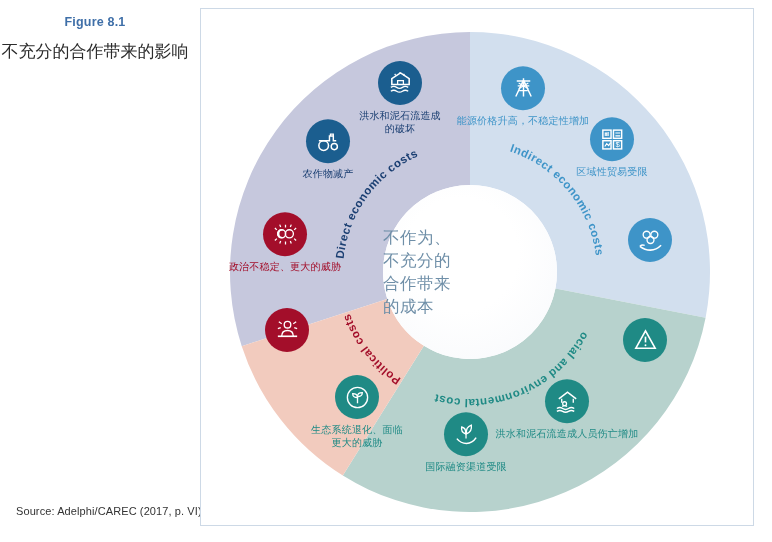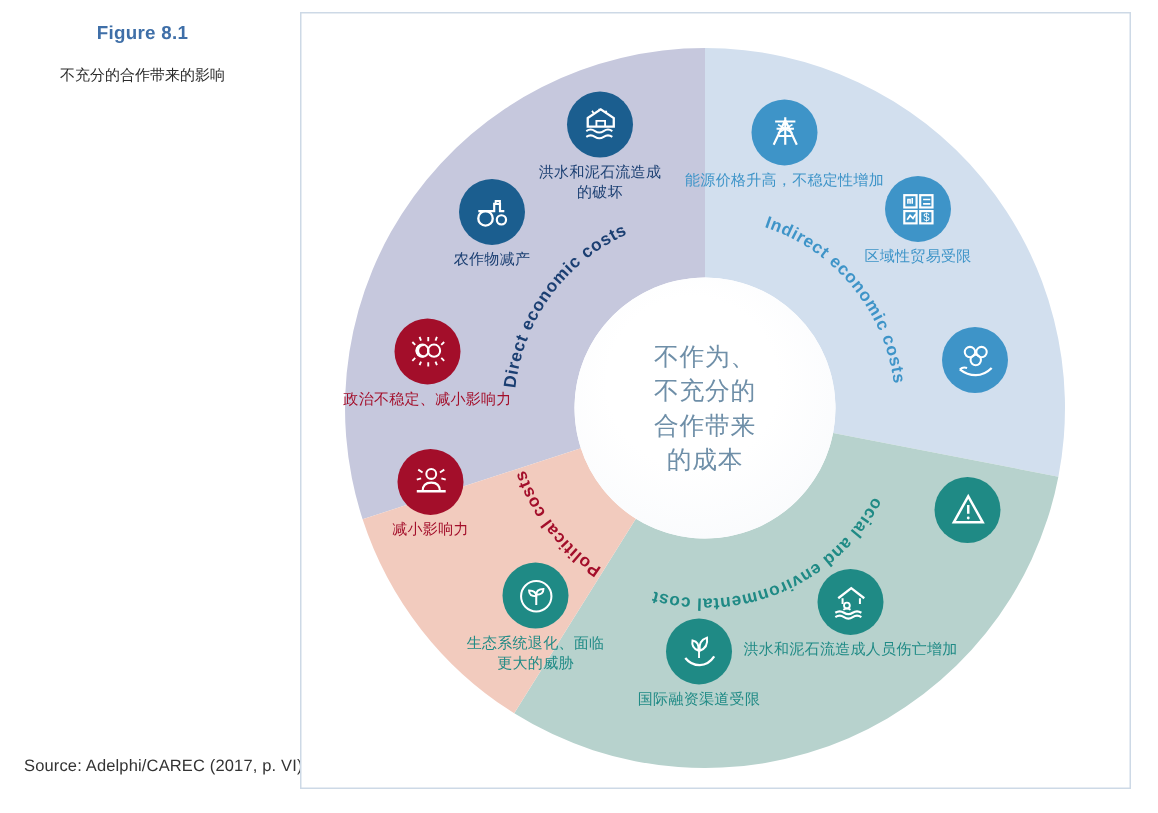--- a/index.html
+++ b/index.html
@@ -7,41 +7,41 @@
     width:772px;height:542px;position:relative;overflow:hidden;
     font-family:"Liberation Sans","DejaVu Sans",sans-serif;
     -webkit-font-smoothing:antialiased;
   }
   .caption-block{position:absolute;left:0;top:14px;width:190px;text-align:center;}
   .fig-label{
     color:#3f6fa8;font-weight:bold;font-size:12.5px;letter-spacing:.2px;
     line-height:16px;
   }
   .fig-sub{
-    color:#2b2b2b;font-size:10px;line-height:18px;margin-top:12px;
+    color:#2b2b2b;font-size:17px;line-height:18px;margin-top:12px;
     font-family:"DejaVu Sans","Liberation Sans",sans-serif;
   }
   .source{
     position:absolute;left:16px;top:505px;color:#333;font-size:11px;
     letter-spacing:.1px;
   }
   .frame{
     position:absolute;left:200px;top:8px;width:554px;height:518px;
     border:1px solid #cdd9e6;background:#fff;box-sizing:border-box;
   }
   .donut-wrap{position:absolute;left:0;top:0;width:772px;height:542px;pointer-events:none;}
   .donut-wrap svg{display:block;}
   .hub{
     position:absolute;left:383px;top:185px;width:174px;height:174px;
     border-radius:50%;
     background:radial-gradient(circle at 45% 40%, #ffffff 40%, #f6f8fb 100%);
   }
   .hub-text{
     position:absolute;left:383px;top:185px;width:174px;height:174px;
-    display:flex;flex-direction:column;align-items:center;justify-content:center;
+    display:flex;flex-direction:column;align-items:flex-start;justify-content:center;
     color:#6f8fa8;font-size:16.5px;line-height:23px;letter-spacing:.5px;
     font-family:"DejaVu Sans","Liberation Sans",sans-serif;
   }
   .hub-text span{display:block;white-space:nowrap;}
 
   .node{position:absolute;transform:translate(-50%,-50%);text-align:center;width:170px;}
   .node .badge{
     width:44px;height:44px;border-radius:50%;margin:0 auto;
     display:flex;align-items:center;justify-content:center;
   }
@@ -218,30 +218,27 @@
       <div class="badge" style="background: rgb(163, 14, 42);">
         <svg width="27" height="27" viewBox="0 0 28 28">
           <path d="M11 9 a4 4 0 1 0 0 8 h-1 a3.5 3.5 0 0 1 0-8 Z" fill="none" stroke="#fff" stroke-width="1.4"></path>
           <circle cx="10" cy="13" r="4.2" fill="none" stroke="#fff" stroke-width="1.4"></circle>
           <circle cx="18" cy="13" r="4.2" fill="none" stroke="#fff" stroke-width="1.4"></circle>
           <path d="M5 9 l-2-2 M9 6 l-1-2.5 M14 6.5 l0-3 M19 6 l1-2.5 M23 9 l2-2" stroke="#fff" stroke-width="1.3"></path>
           <path d="M5 18 l-2 2 M9 20.5 l-1 2.5 M14 21 l0 3 M19 20.5 l1 2.5 M23 18 l2 2" stroke="#fff" stroke-width="1.3"></path>
         </svg>
       </div>
       <div class="lbl" style="color: rgb(163, 14, 42);">
-        <div>政治不稳定、减小影响力</div>
+        <div>政治不稳定、更大的威胁</div>
       </div>
     </div>
     <div class="node" style="left: 287px; top: 330px;">
       <div class="badge" style="background: rgb(163, 14, 42);">
         <svg width="27" height="27" viewBox="0 0 28 28">
           <circle cx="14" cy="8" r="3.4" fill="none" stroke="#fff" stroke-width="1.4"></circle>
           <path d="M8 20 q0-6 6-6 q6 0 6 6" fill="none" stroke="#fff" stroke-width="1.4"></path>
           <path d="M4 20 h20" stroke="#fff" stroke-width="1.7"></path>
           <path d="M20 7 l3-2 M21 11 l3 1" stroke="#fff" stroke-width="1.3"></path>
           <path d="M8 7 l-3-2 M7 11 l-3 1" stroke="#fff" stroke-width="1.3"></path>
         </svg>
       </div>
-      <div class="lbl" style="color: rgb(163, 14, 42);">
-        <div>减小影响力</div>
-      </div>
     </div>
   </div>
 
 </body></html>

